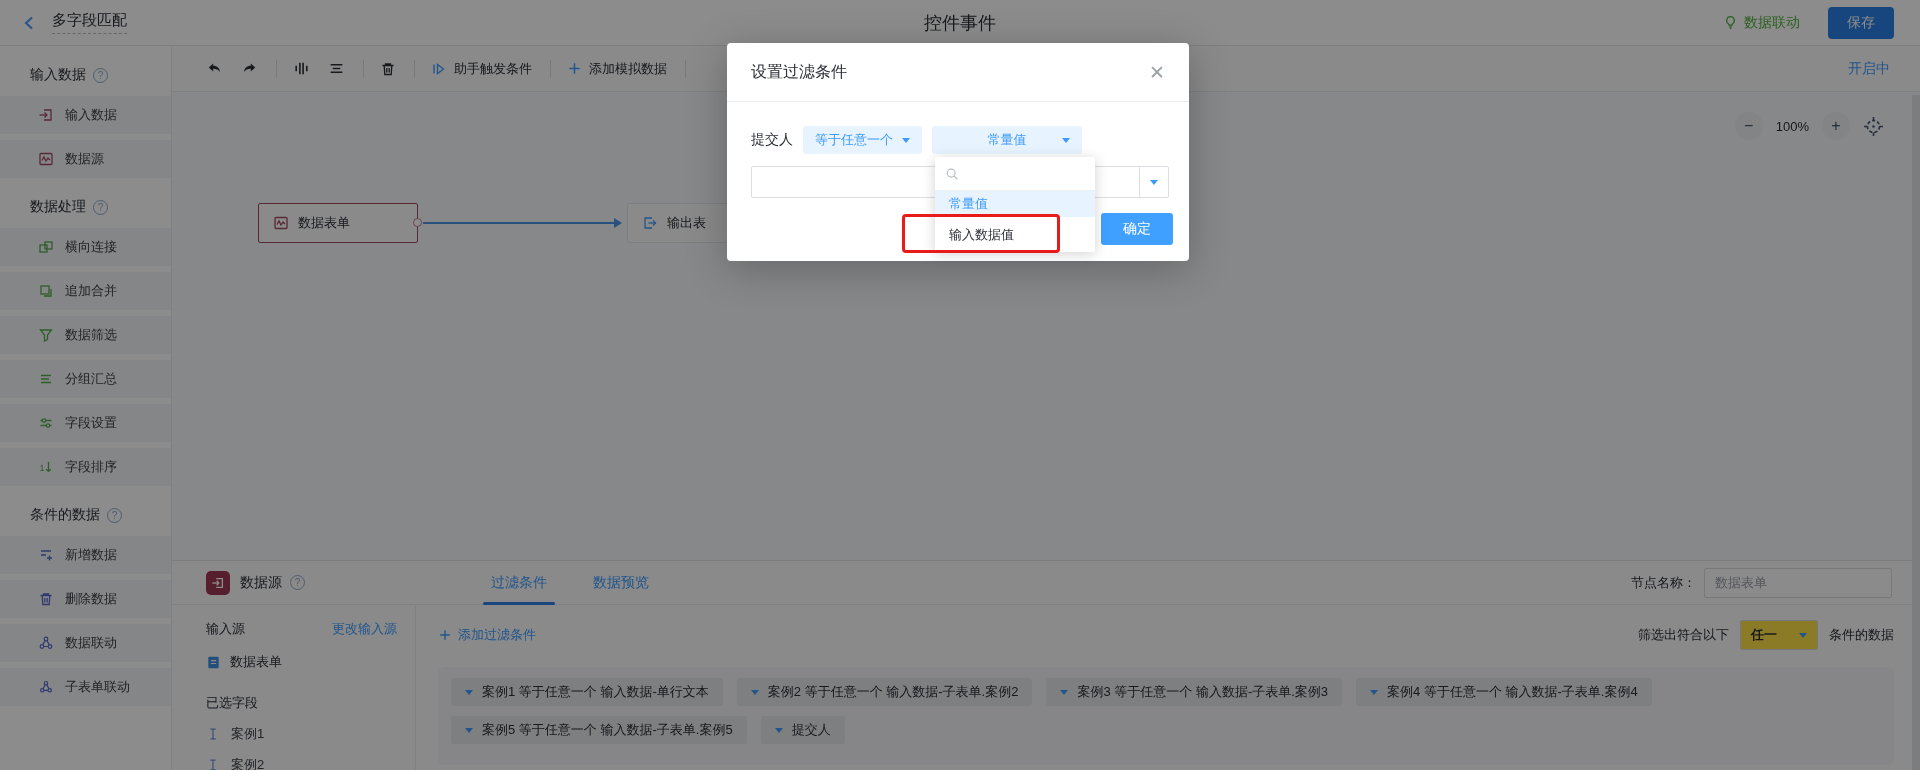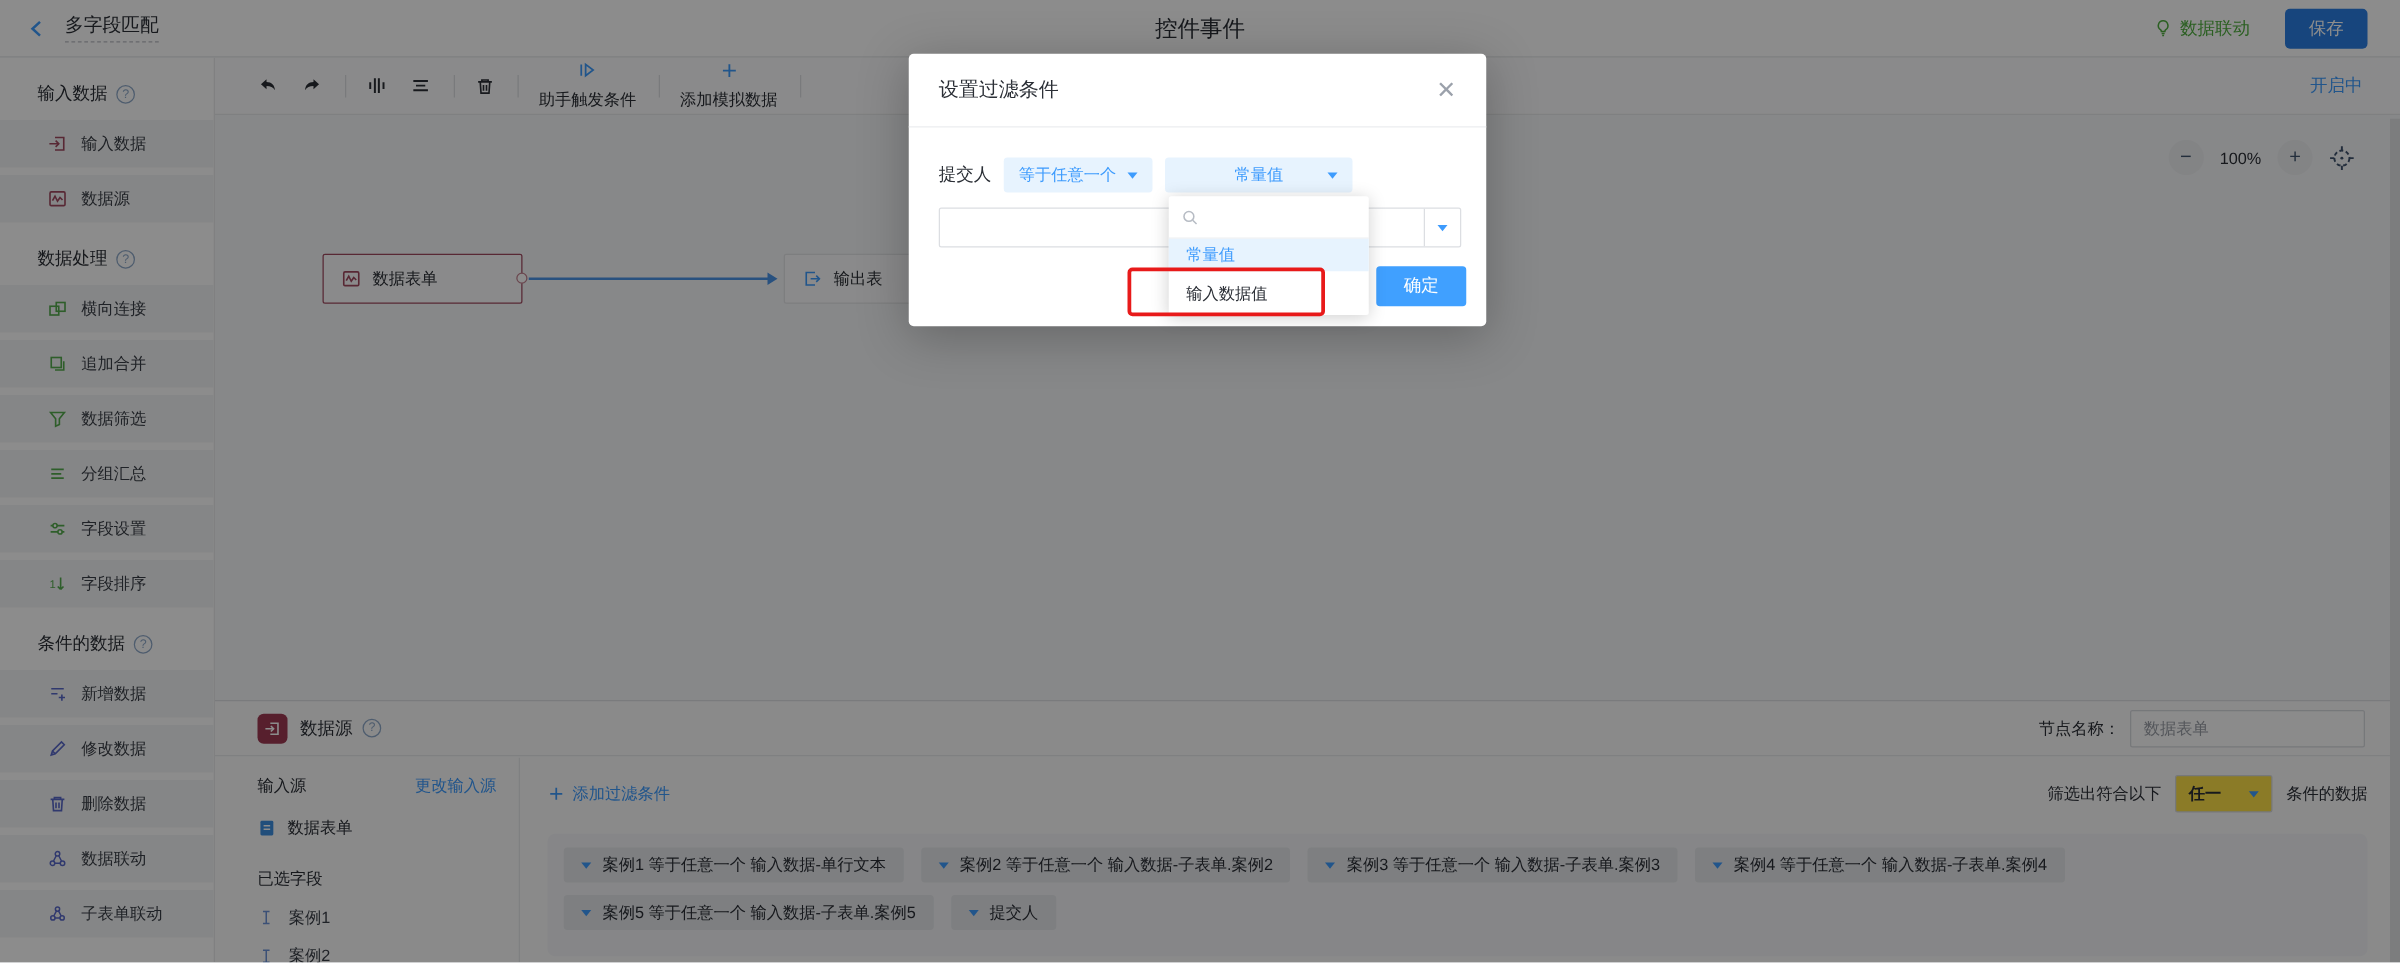--- a/index.html
+++ b/index.html
@@ -31,21 +31,21 @@
   .ic { display:inline-flex; align-items:center; justify-content:center; }
   .maroon { color:#a04a60; } .green { color:#55ab4e; } .indigo { color:#5868c9; }
   .blue { color:#3d9bfd; } .grayic { color:#9aa0a8; } .redic { color:#d9544f; }
   .steel { color:#41546e; }
 
   
   .canvas { position:absolute; left:172px; top:46px; right:0; height:514px; background:#f6f7f9; }
   .canvas-toolbar { height:46px; background:#fcfcfd; border-bottom:1px solid #e8e9eb;
     display:flex; align-items:center; padding-left:34px; position:relative; }
   .tool-btn { display:flex; align-items:center; gap:7px; font-size:13px; color:#2b2f36;
-    cursor:pointer; margin-right:18px;flex-direction:column; }
+    cursor:pointer; margin-right:18px; }
   .tdiv { width:1px; height:18px; background:#dcdee2; margin:0 16px 0 0; }
   .status-running { position:absolute; right:30px; color:#3d9bfd; font-size:14px; cursor:pointer; }
   .zoom-controls { position:absolute; top:66px; right:36px; display:flex; align-items:center;
     gap:13px; z-index:3; }
   .zoom-circle { width:28px; height:28px; border-radius:50%; background:#eef0f2; color:#41546e;
     display:flex; align-items:center; justify-content:center; font-size:16px; cursor:pointer; }
   .zoom-pct { font-size:13px; color:#2b2f36; }
 
   .node { position:absolute; height:40px; display:flex; align-items:center; gap:9px;
     padding:0 14px; font-size:13px; color:#2b2f36; background:#fcfcfd; cursor:pointer; }
@@ -233,27 +233,20 @@
     </div>
     <div class="side-item">
       <svg class="ic indigo" width="16" height="16" viewBox="0 0 16 16" fill="none" stroke="currentColor" stroke-width="1.3">
           <path d="M3 4h10M3 8h5"></path>
           <path d="M11.5 8.5v5M9 11h5"></path>
         </svg>
       <span>新增数据</span>
     </div>
     <div class="side-item">
       <svg class="ic indigo" width="16" height="16" viewBox="0 0 16 16" fill="none" stroke="currentColor" stroke-width="1.3">
-          <path d="M3 13l1-3.2 7.2-7.2 2.2 2.2-7.2 7.2z"></path>
-          <path d="M4 9.8l2.2 2.2"></path>
-        </svg>
-      <span>修改数据</span>
-    </div>
-    <div class="side-item">
-      <svg class="ic indigo" width="16" height="16" viewBox="0 0 16 16" fill="none" stroke="currentColor" stroke-width="1.3">
           <path d="M2.5 4.5h11M5.5 4.5V3h5v1.5M4.2 4.5l.6 9h6.4l.6-9"></path>
           <path d="M6.8 7v4.5M9.2 7v4.5"></path>
         </svg>
       <span>删除数据</span>
     </div>
     <div class="side-item">
       <svg class="ic indigo" width="16" height="16" viewBox="0 0 16 16" fill="none" stroke="currentColor" stroke-width="1.2">
           <circle cx="8" cy="4" r="1.8"></circle>
           <circle cx="4" cy="11.5" r="1.8"></circle>
           <circle cx="12" cy="11.5" r="1.8"></circle>
@@ -357,20 +350,24 @@
     <div class="bp-header">
       <span class="bp-icon">
         <svg width="14" height="14" viewBox="0 0 16 16" fill="none" stroke="#fff" stroke-width="1.5">
             <path d="M6 3h7v10H6"></path>
             <path d="M1.5 8h7.5"></path>
             <path d="M6.5 5.5 9 8l-2.5 2.5"></path>
           </svg>
       </span>
       <span class="bp-title">数据源</span>
       <span class="q-icon">?</span>
+      <div class="bp-tabs">
+        <span class="bp-tab active">过滤条件</span>
+        <span class="bp-tab">数据预览</span>
+      </div>
       <div class="node-name">
         <span>节点名称：</span>
         <input type="text" value="数据表单" style="">
       </div>
     </div>
 
     <div class="bp-body">
       <div class="bp-left">
         <div class="src-row">
           <span>输入源</span>

